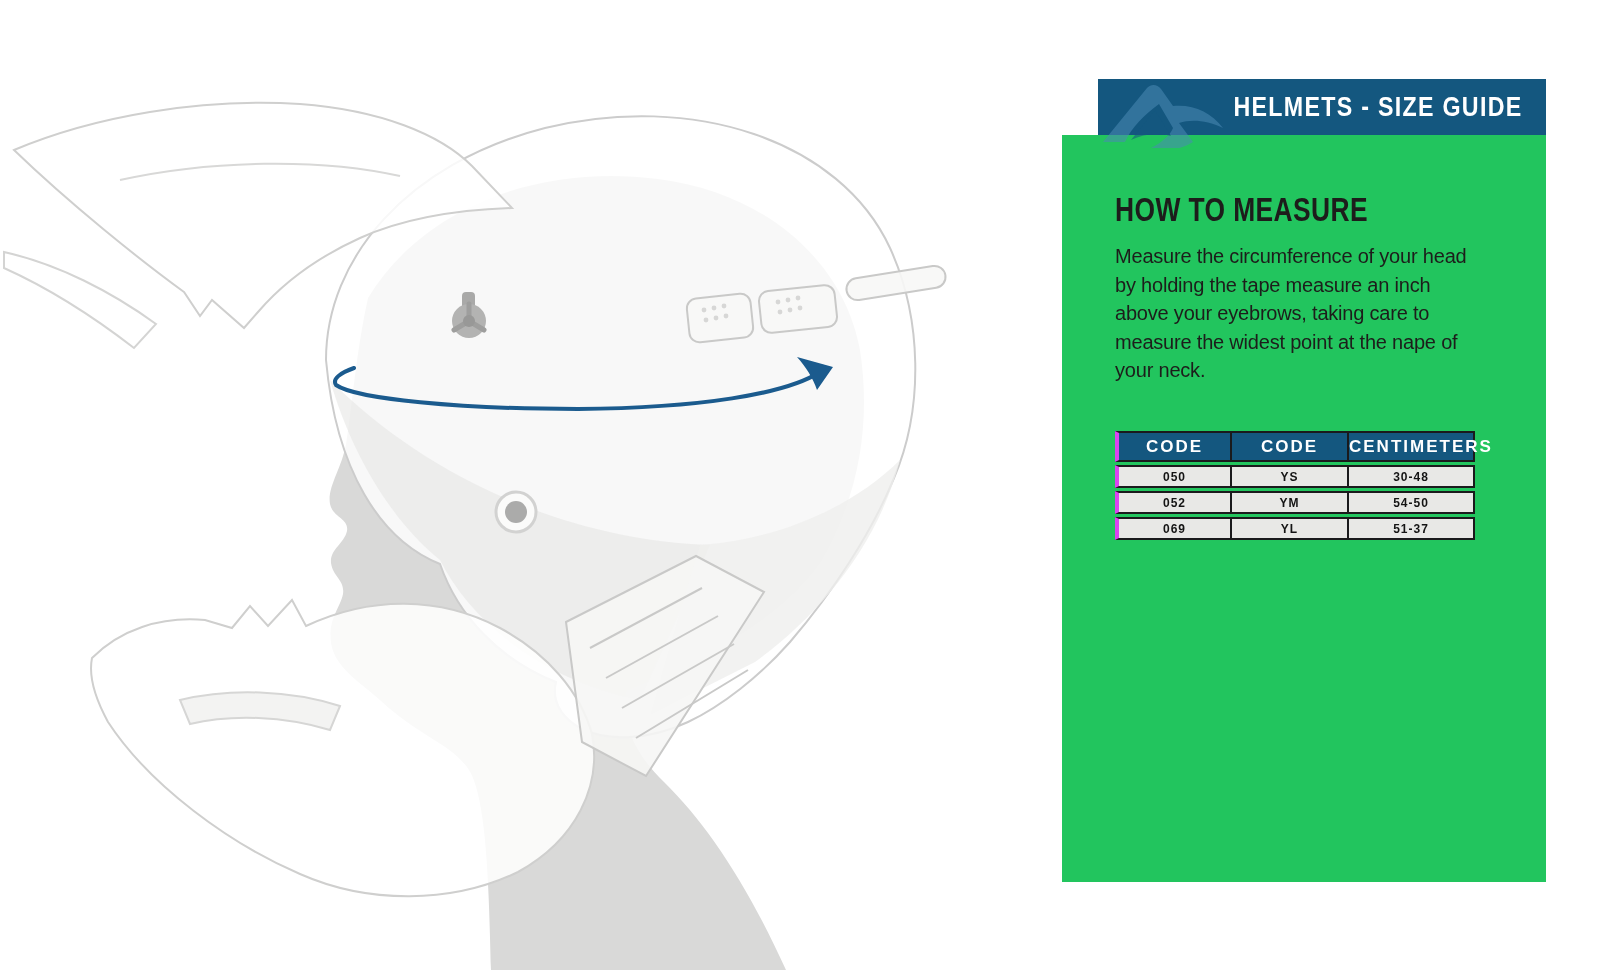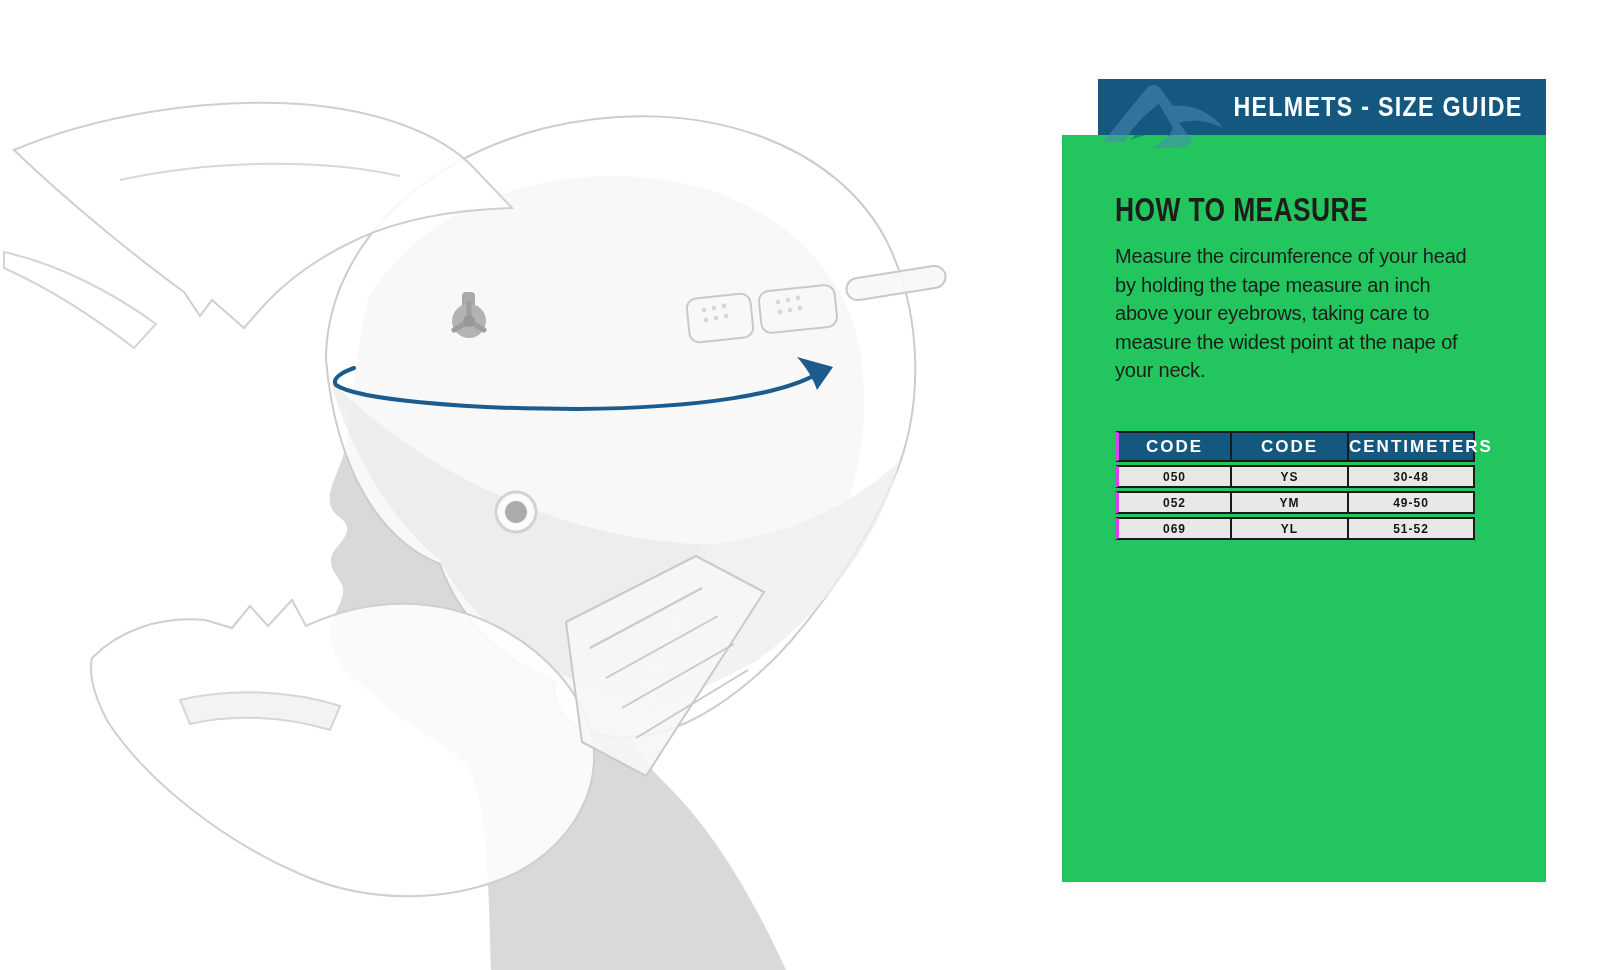--- a/index.html
+++ b/index.html
@@ -162,23 +162,23 @@
           <div class="cell">CENTIMETERS</div>
         </div>
         <div class="trow">
           <div class="cell">050</div>
           <div class="cell">YS</div>
           <div class="cell">30-48</div>
         </div>
         <div class="trow">
           <div class="cell">052</div>
           <div class="cell">YM</div>
-          <div class="cell">49-50</div>
+          <div class="cell">54-50</div>
         </div>
         <div class="trow">
           <div class="cell">069</div>
           <div class="cell">YL</div>
-          <div class="cell">51-52</div>
+          <div class="cell">51-37</div>
         </div>
       </div>
     </div>
   </aside>
 </div>
 
 </body></html>

